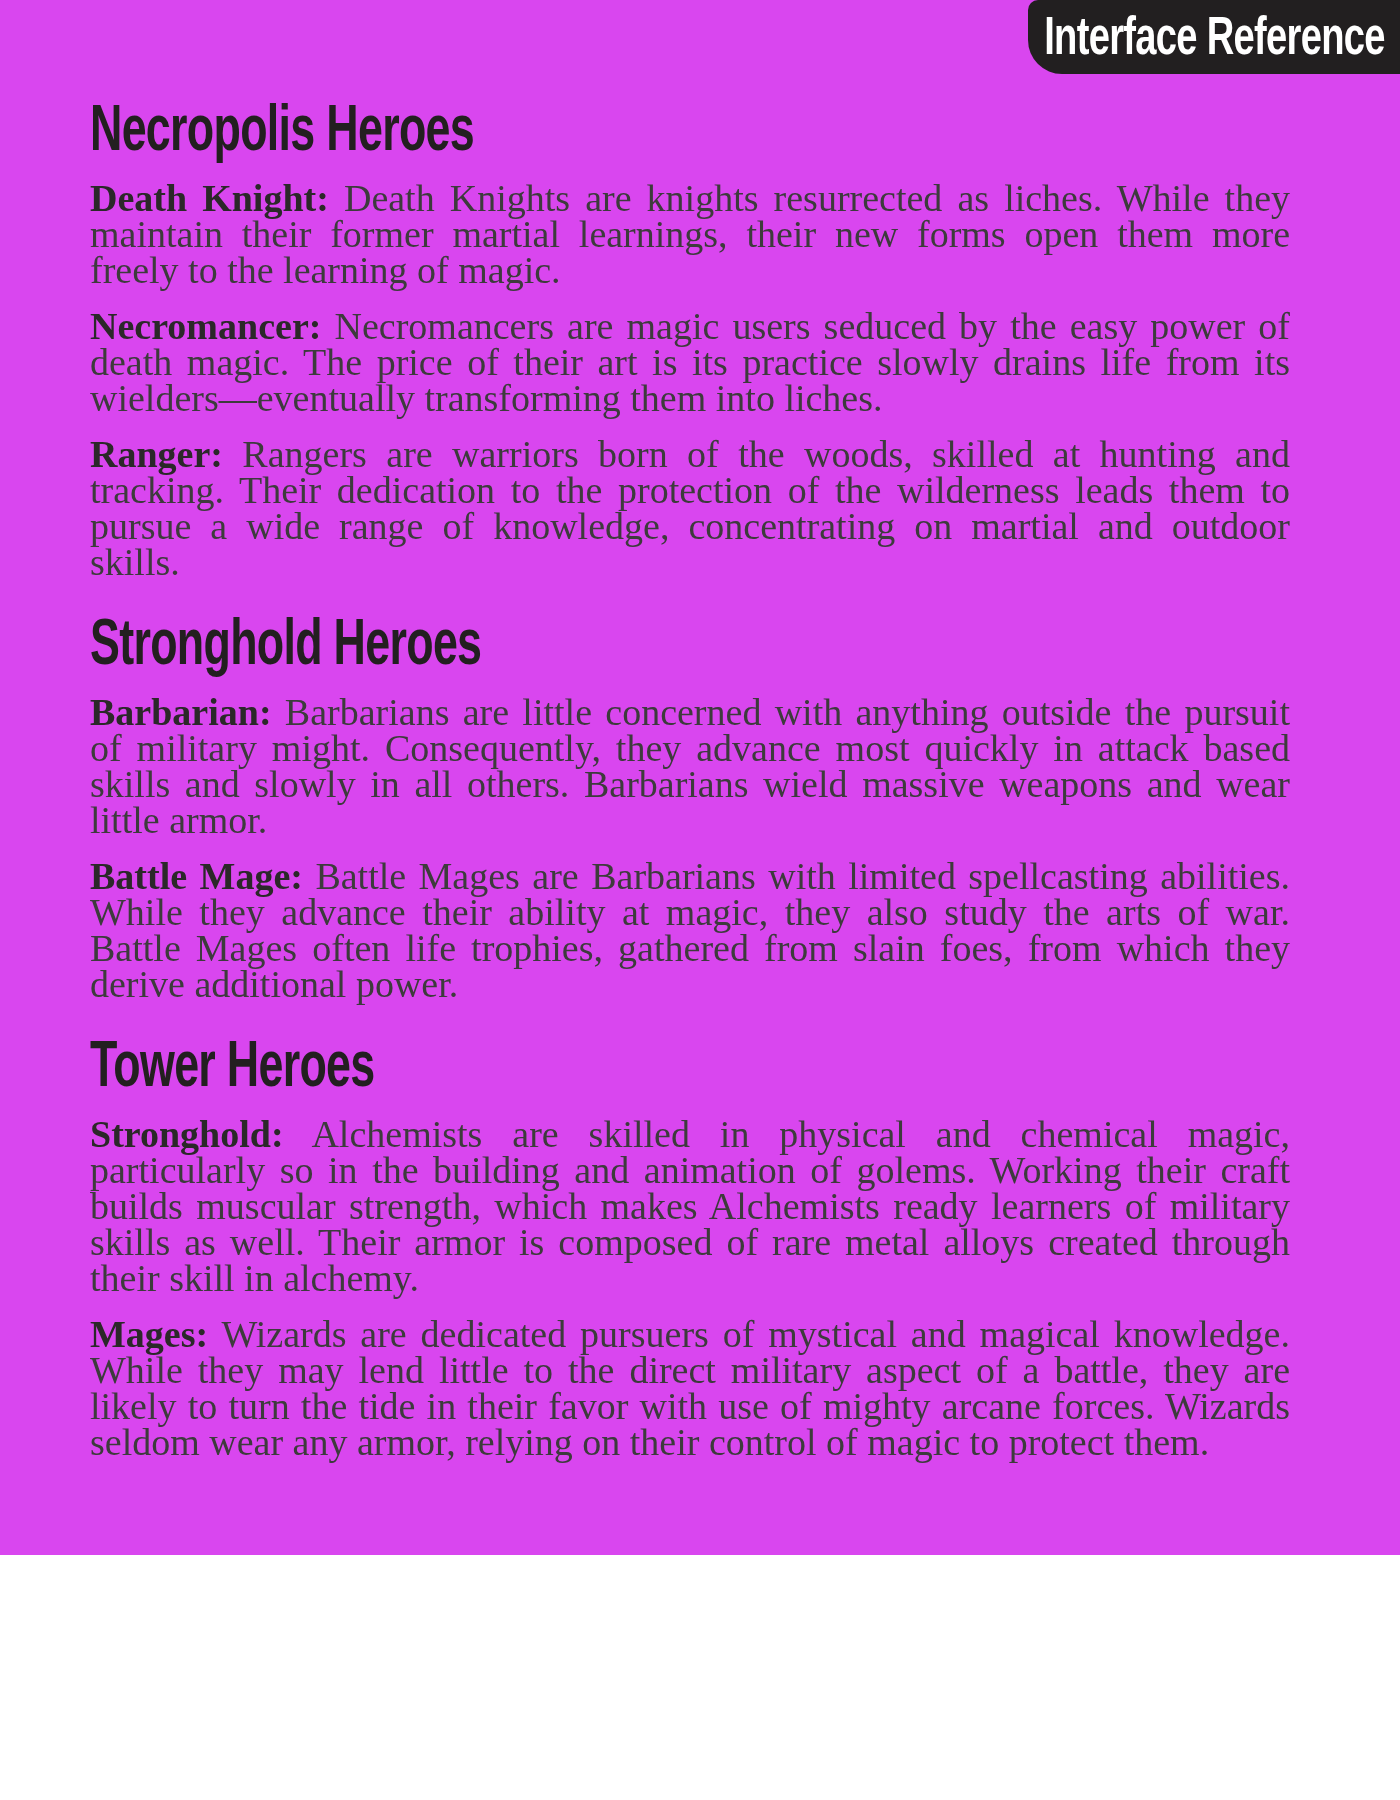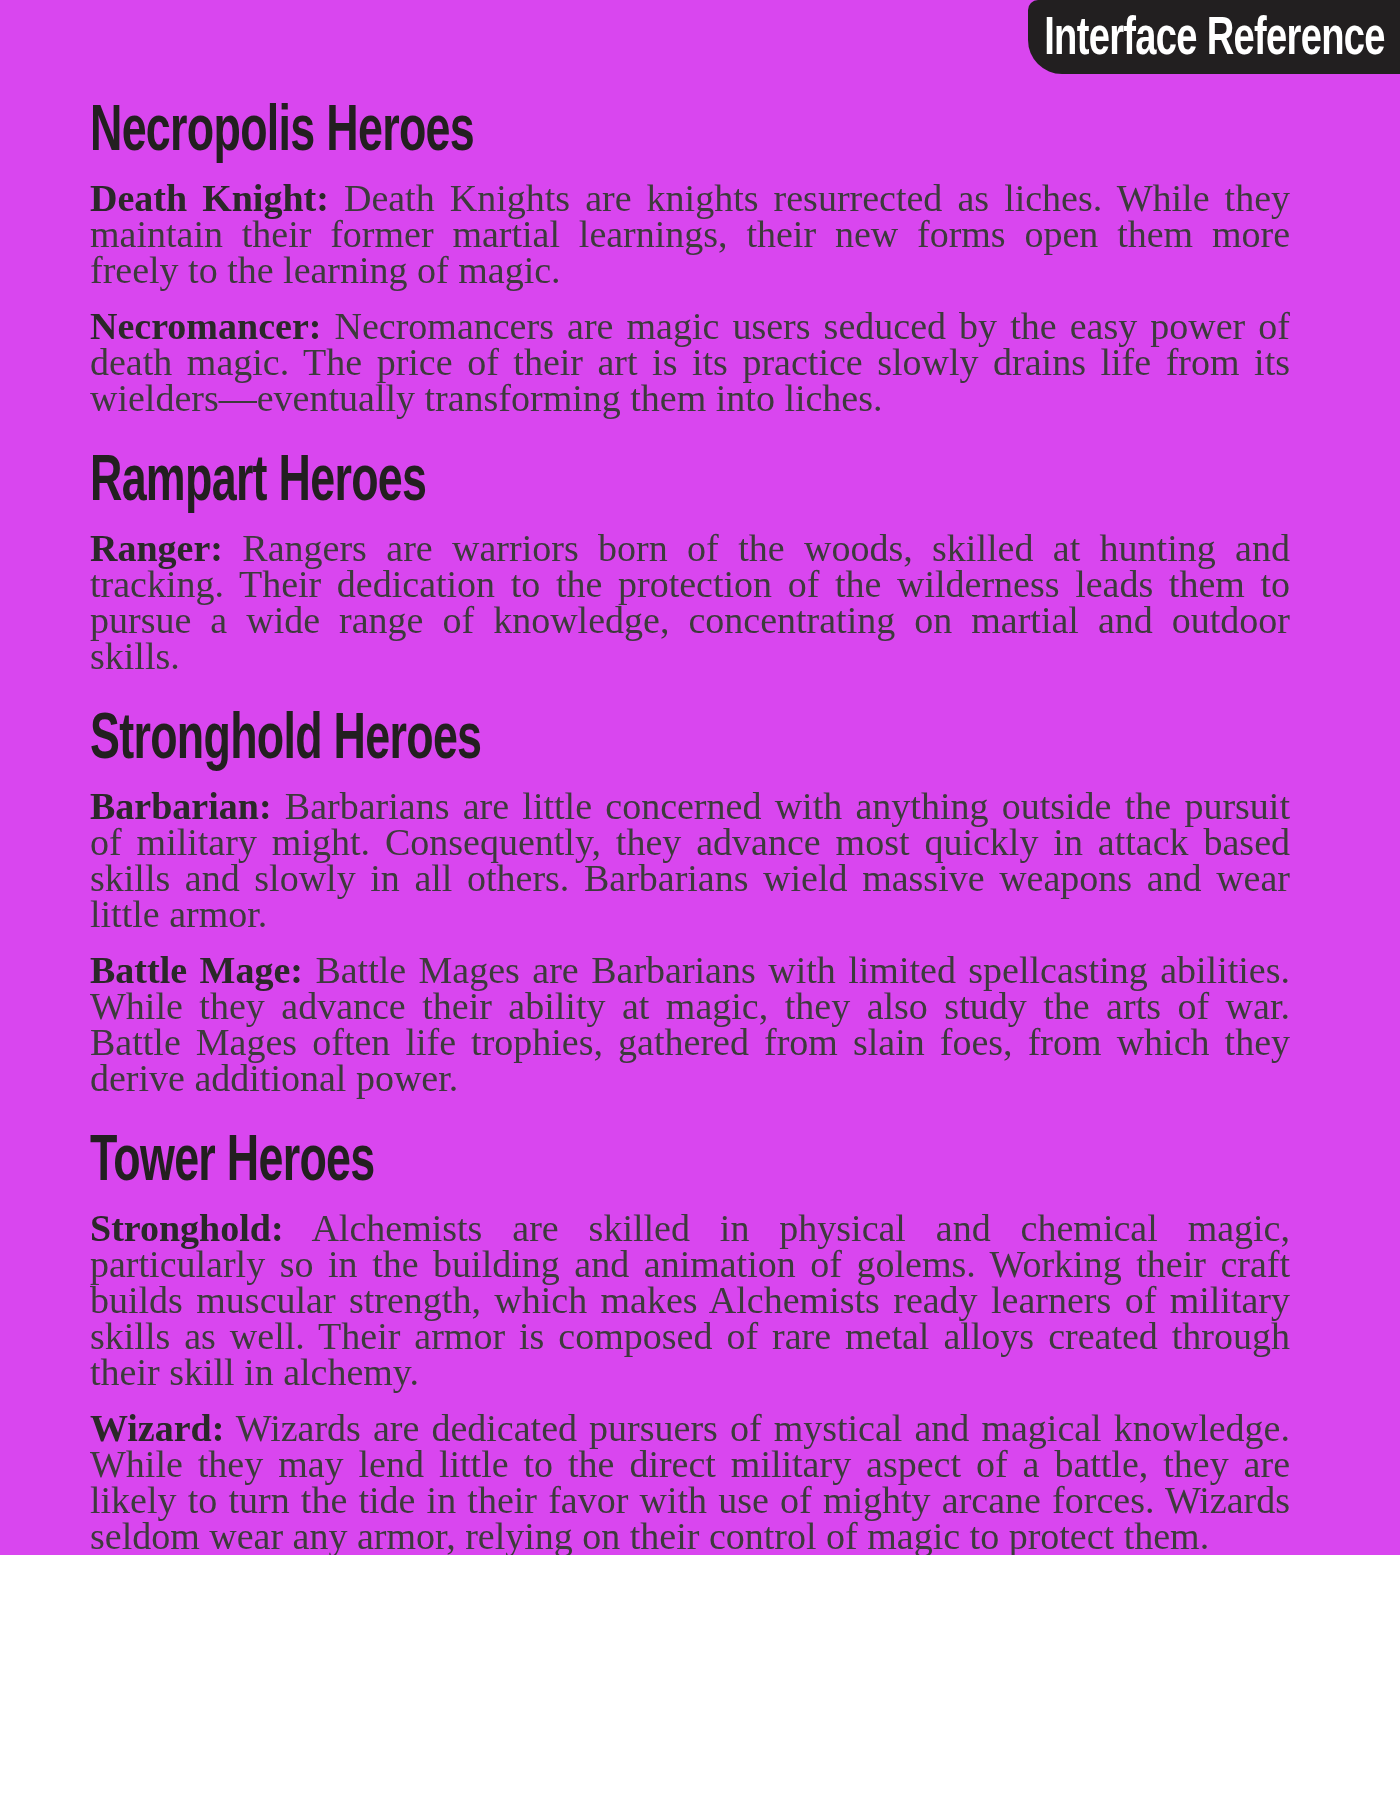--- a/index.html
+++ b/index.html
@@ -107,21 +107,20 @@
         <span class="term">Death Knight:</span>
         <span class="desc">Death Knights are knights resurrected as liches. While they maintain their former martial learnings, their new forms open them more freely to the learning of magic.</span>
       </p>
       <p class="entry">
         <span class="term">Necromancer:</span>
         <span class="desc">Necromancers are magic users seduced by the easy power of death magic. The price of their art is its practice slowly drains life from its wielders—eventually transforming them into liches.</span>
       </p>
     </div>
 
     <div class="section">
-      <h2 class="section-heading"><span class="squeeze">Rampart Heroes</span></h2>
       <p class="entry">
         <span class="term">Ranger:</span>
         <span class="desc">Rangers are warriors born of the woods, skilled at hunting and tracking. Their dedication to the protection of the wilderness leads them to pursue a wide range of knowledge, concentrating on martial and outdoor skills.</span>
       </p>
     </div>
 
     <div class="section">
       <h2 class="section-heading"><span class="squeeze">Stronghold Heroes</span></h2>
       <p class="entry">
         <span class="term">Barbarian:</span>
@@ -133,21 +132,21 @@
       </p>
     </div>
 
     <div class="section">
       <h2 class="section-heading"><span class="squeeze">Tower Heroes</span></h2>
       <p class="entry">
         <span class="term">Stronghold:</span>
         <span class="desc">Alchemists are skilled in physical and chemical magic, particularly so in the building and animation of golems. Working their craft builds muscular strength, which makes Alchemists ready learners of military skills as well. Their armor is composed of rare metal alloys created through their skill in alchemy.</span>
       </p>
       <p class="entry">
-        <span class="term">Wizard:</span>
+        <span class="term">Mages:</span>
         <span class="desc">Wizards are dedicated pursuers of mystical and magical knowledge. While they may lend little to the direct military aspect of a battle, they are likely to turn the tide in their favor with use of mighty arcane forces. Wizards seldom wear any armor, relying on their control of magic to protect them.</span>
       </p>
     </div>
 
   </div>
 
   <div class="castle">
     <span>
       <svg viewBox="0 0 79 66" xmlns="http://www.w3.org/2000/svg" aria-hidden="true">
         <path fill="#231f20" d="

